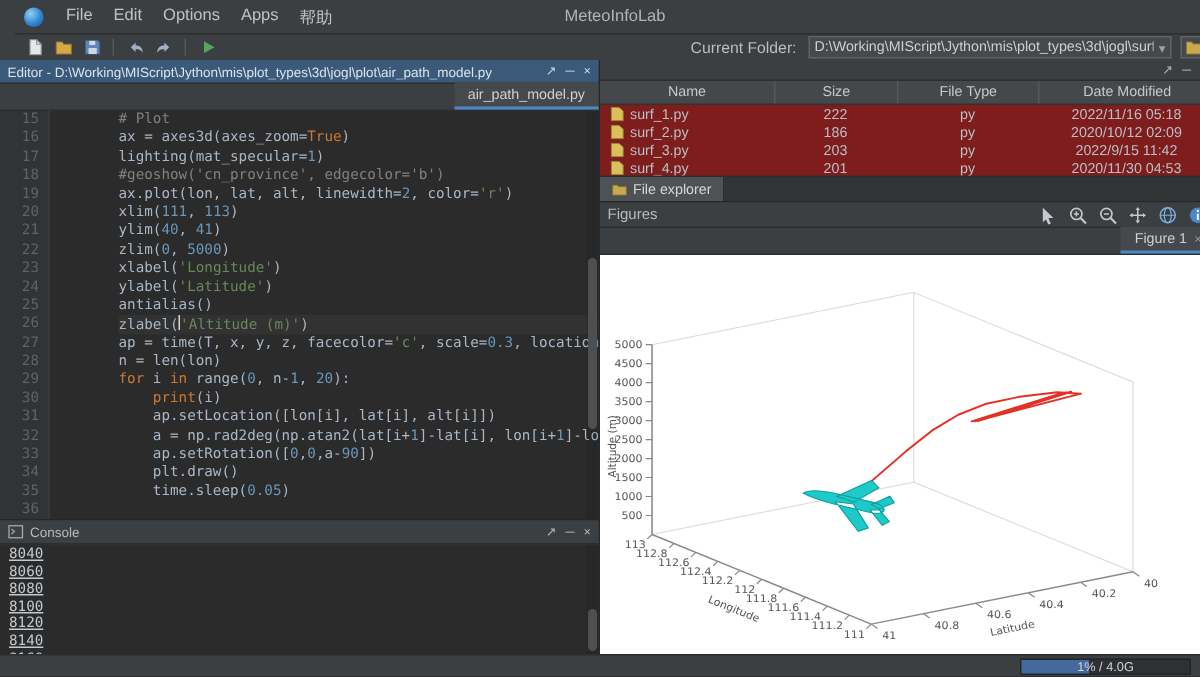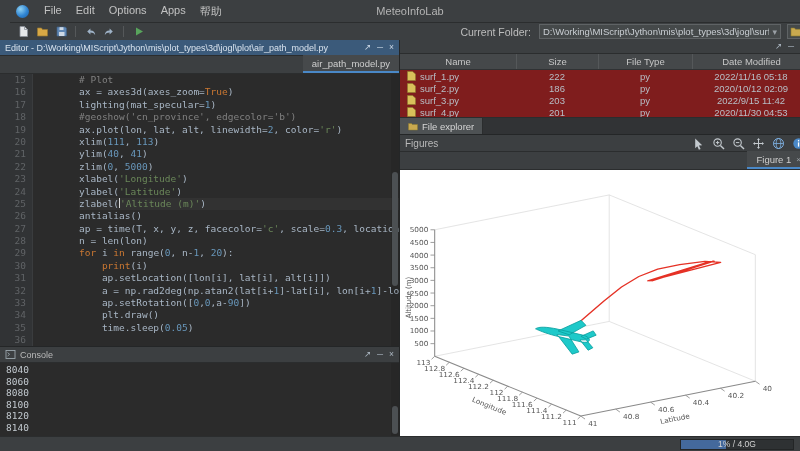--- a/index.html
+++ b/index.html
@@ -49,21 +49,21 @@
   .codearea{flex:1;padding-left:6px;overflow:hidden;}
   .cline.cur{background:#323232;}
   .tk-t{color:#a9b7c6}.tk-k{color:#cc7832}.tk-s{color:#6a8759}.tk-n{color:#6897bb}.tk-c{color:#808080}
   .caret{display:inline-block;width:1px;height:10px;background:#d8d8d8;vertical-align:-1px;}
   .vscroll{position:absolute;right:0;top:0;bottom:0;width:8px;background:rgba(0,0,0,0.08);}
   .vthumb{position:absolute;left:1px;right:1px;background:#4c5053;border-radius:3px;}
   
   .console{flex:1;border-top:1px solid #242627;}
   .cbody{flex:1;background:#2b2b2b;position:relative;overflow:hidden;
          font-family:"DejaVu Sans Mono",monospace;font-size:9.5px;color:#c2c9cf;padding:1px 0 0 6px;}
-  .cli{height:11.6px;line-height:11.6px;}
+  .cli{height:11.6px;line-height:11.6px;text-decoration:underline;}
   
   .fexp{height:94px;flex:none;}
   .fexp .phead{height:13px;}
   .ftable{flex:1;position:relative;overflow:hidden;background:#7f1d1d;}
   .fhead,.frow{display:grid;grid-template-columns:116px 82px 94px 1fr;align-items:center;}
   .fhead{height:15px;background:#45484a;border-bottom:1px solid #303234;font-size:9.5px;color:#c7c7c7;}
   .fhead .hcell{text-align:center;border-left:1px solid #55585a;height:100%;line-height:15px;overflow:hidden;white-space:nowrap;}
   .fhead .hcell:first-child{border-left:none;}
   .frow{height:12px;font-size:9.5px;color:#b7bfc7;}
   .fc{overflow:hidden;white-space:nowrap;}
@@ -202,22 +202,22 @@
               <div class="cline"><span class="tk-c"># Plot</span></div>
               <div class="cline"><span class="tk-t">ax = axes3d(axes_zoom=</span><span class="tk-k">True</span><span class="tk-t">)</span></div>
               <div class="cline"><span class="tk-t">lighting(mat_specular=</span><span class="tk-n">1</span><span class="tk-t">)</span></div>
               <div class="cline"><span class="tk-c">#geoshow('cn_province', edgecolor='b')</span></div>
               <div class="cline"><span class="tk-t">ax.plot(lon, lat, alt, linewidth=</span><span class="tk-n">2</span><span class="tk-t">, color=</span><span class="tk-s">'r'</span><span class="tk-t">)</span></div>
               <div class="cline"><span class="tk-t">xlim(</span><span class="tk-n">111</span><span class="tk-t">, </span><span class="tk-n">113</span><span class="tk-t">)</span></div>
               <div class="cline"><span class="tk-t">ylim(</span><span class="tk-n">40</span><span class="tk-t">, </span><span class="tk-n">41</span><span class="tk-t">)</span></div>
               <div class="cline"><span class="tk-t">zlim(</span><span class="tk-n">0</span><span class="tk-t">, </span><span class="tk-n">5000</span><span class="tk-t">)</span></div>
               <div class="cline"><span class="tk-t">xlabel(</span><span class="tk-s">'Longitude'</span><span class="tk-t">)</span></div>
               <div class="cline"><span class="tk-t">ylabel(</span><span class="tk-s">'Latitude'</span><span class="tk-t">)</span></div>
+              <div class="cline"><span class="tk-t">antialias()</span></div>
               <div class="cline cur"><span class="tk-t">zlabel(</span><span class="caret"></span><span class="tk-s">'Altitude (m)'</span><span class="tk-t">)</span></div>
-              <div class="cline"><span class="tk-t">antialias()</span></div>
               <div class="cline"><span class="tk-t">ap = time(T, x, y, z, facecolor=</span><span class="tk-s">'c'</span><span class="tk-t">, scale=</span><span class="tk-n">0.3</span><span class="tk-t">, location=[lon[</span></div>
               <div class="cline"><span class="tk-t">n = len(lon)</span></div>
               <div class="cline"><span class="tk-k">for</span><span class="tk-t"> i </span><span class="tk-k">in</span><span class="tk-t"> range(</span><span class="tk-n">0</span><span class="tk-t">, n-</span><span class="tk-n">1</span><span class="tk-t">, </span><span class="tk-n">20</span><span class="tk-t">):</span></div>
               <div class="cline"><span class="tk-t">    </span><span class="tk-k">print</span><span class="tk-t">(i)</span></div>
               <div class="cline"><span class="tk-t">    ap.setLocation([lon[i], lat[i], alt[i]])</span></div>
               <div class="cline"><span class="tk-t">    a = np.rad2deg(np.atan2(lat[i+</span><span class="tk-n">1</span><span class="tk-t">]-lat[i], lon[i+</span><span class="tk-n">1</span><span class="tk-t">]-lon[i]))</span></div>
               <div class="cline"><span class="tk-t">    ap.setRotation([</span><span class="tk-n">0</span><span class="tk-t">,</span><span class="tk-n">0</span><span class="tk-t">,a-</span><span class="tk-n">90</span><span class="tk-t">])</span></div>
               <div class="cline"><span class="tk-t">    plt.draw()</span></div>
               <div class="cline"><span class="tk-t">    time.sleep(</span><span class="tk-n">0.05</span><span class="tk-t">)</span></div>
               <div class="cline"></div>

